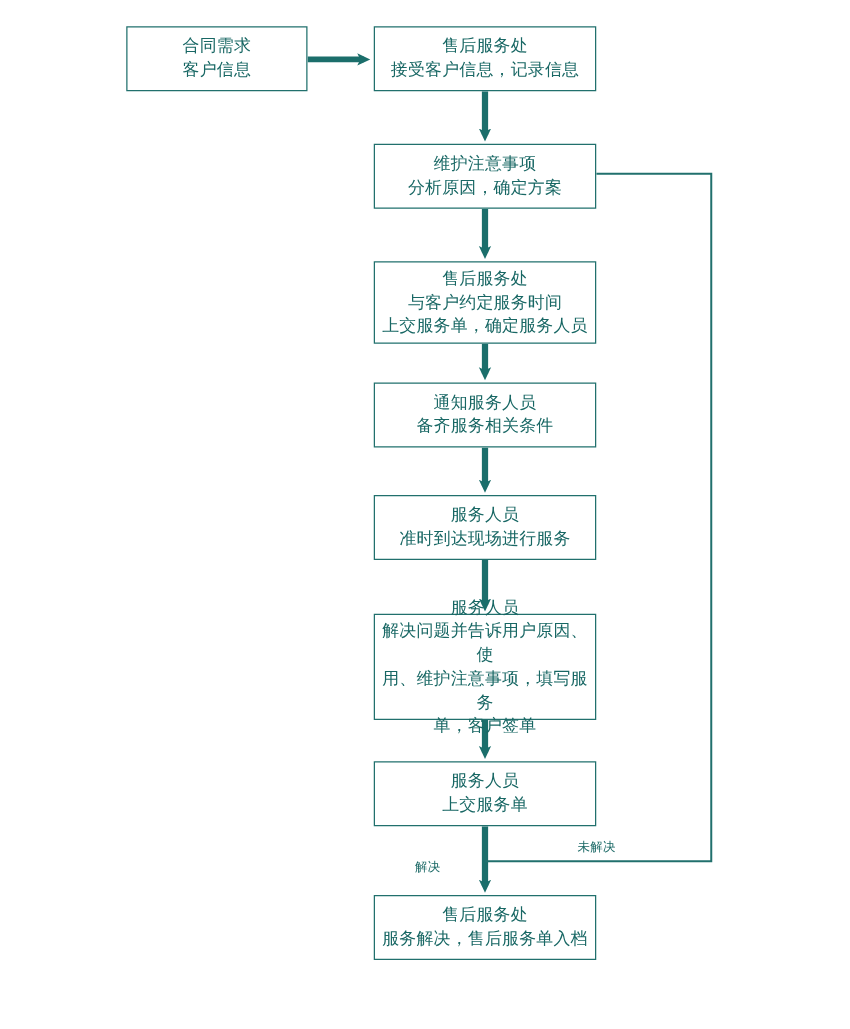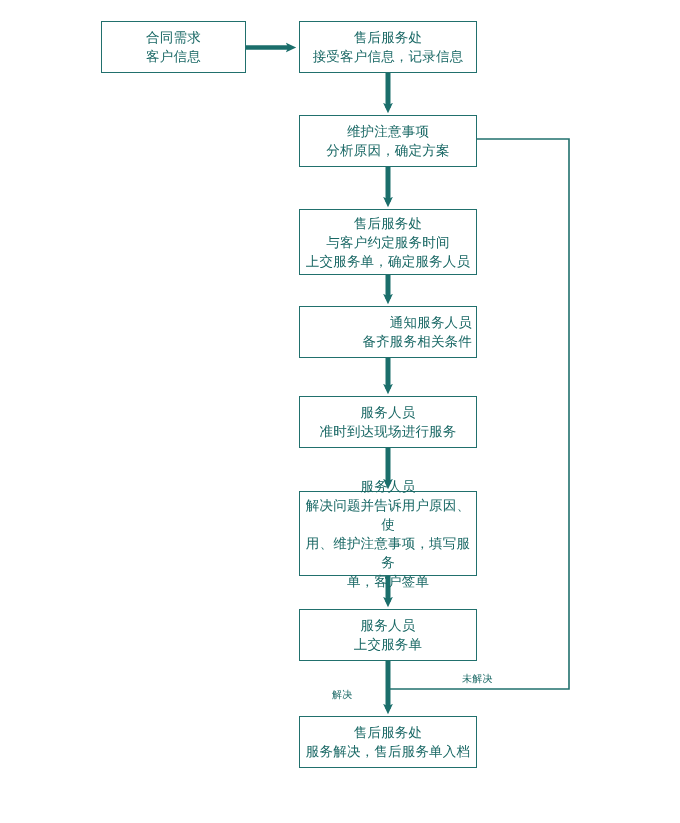--- a/index.html
+++ b/index.html
@@ -95,21 +95,21 @@
     <span class="line">维护注意事项</span>
     <span class="line">分析原因，确定方案</span>
   </div>
 
   <div class="node" style="left:287px; top:209px; width:178px; height:66px;">
     <span class="line">售后服务处</span>
     <span class="line">与客户约定服务时间</span>
     <span class="line">上交服务单，确定服务人员</span>
   </div>
 
-  <div class="node" style="left:287px; top:306px; width:178px; height:52px;text-align:right;">
+  <div class="node" style="left:287px; top:306px; width:178px; height:52px;">
     <span class="line">通知服务人员</span>
     <span class="line">备齐服务相关条件</span>
   </div>
 
   <div class="node" style="left:287px; top:396px; width:178px; height:52px;">
     <span class="line">服务人员</span>
     <span class="line">准时到达现场进行服务</span>
   </div>
 
   <div class="node" style="left:287px; top:491px; width:178px; height:85px;">

